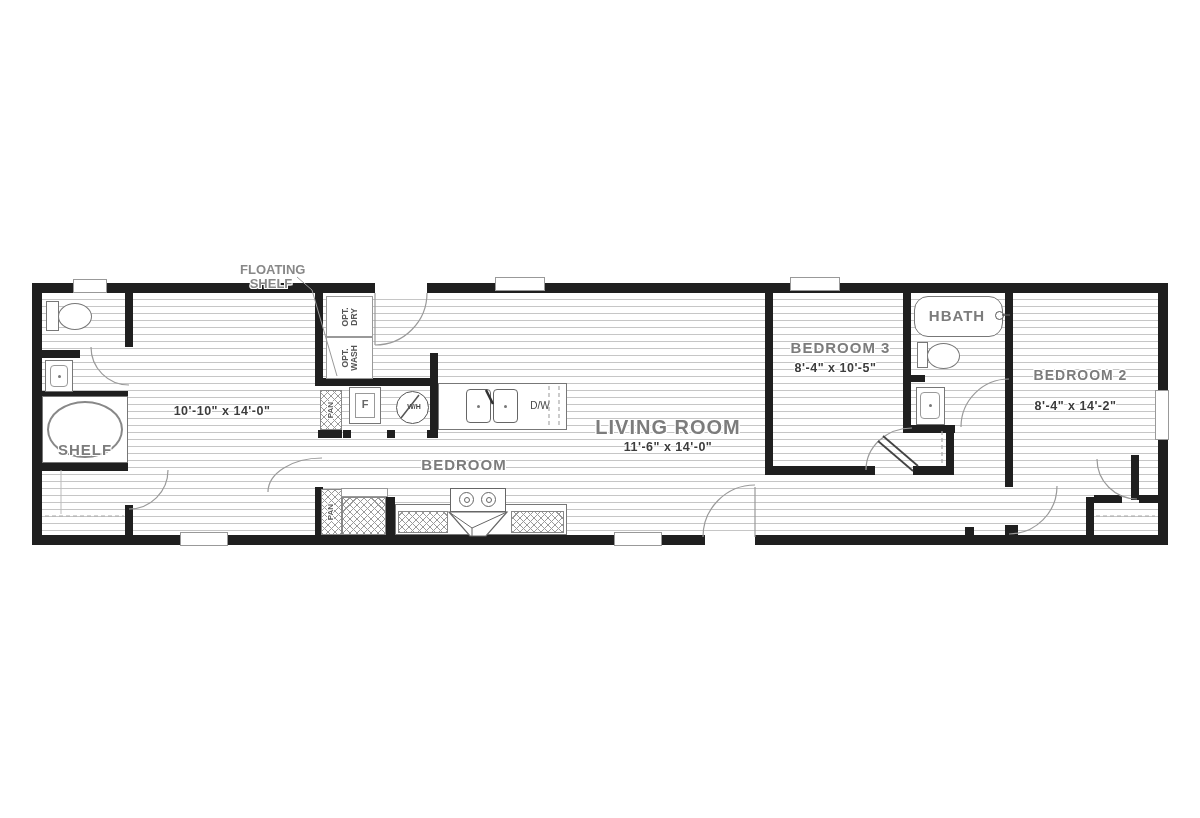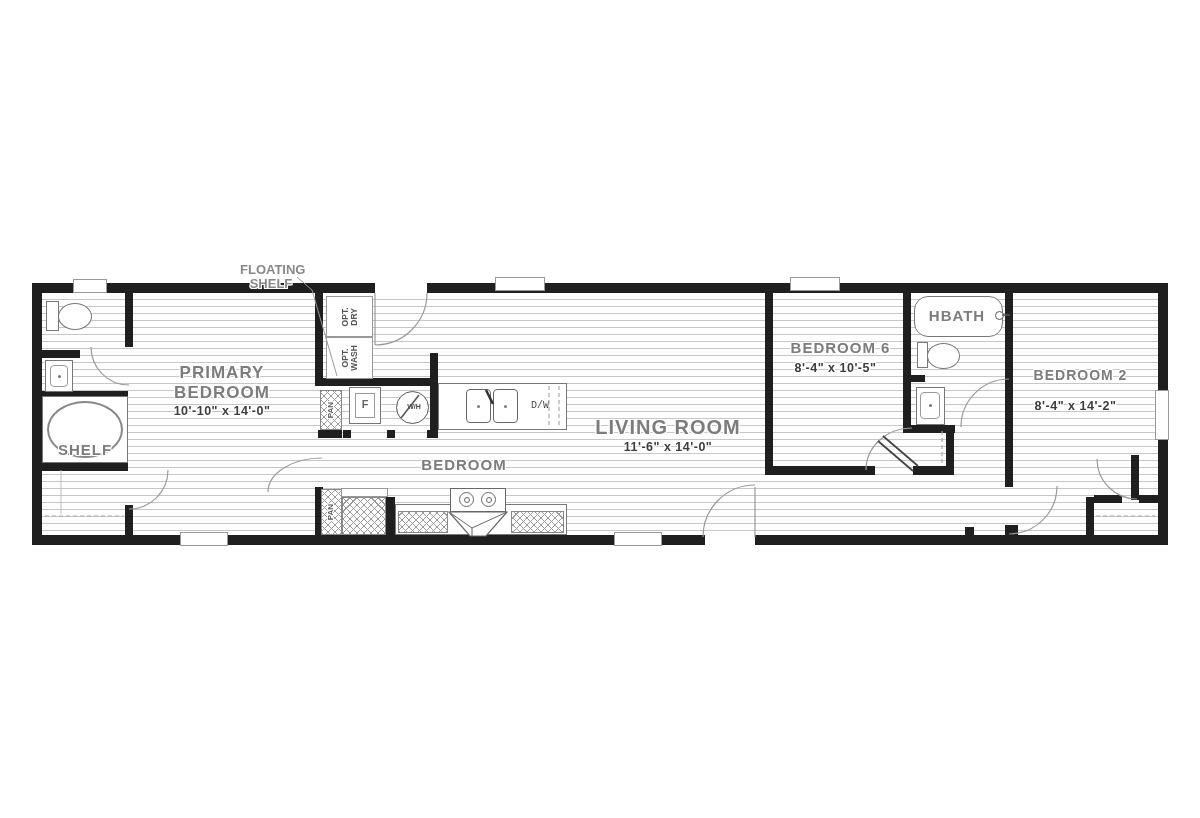--- a/index.html
+++ b/index.html
@@ -105,21 +105,21 @@
   <div class="fx2" style="left:355px;top:393px;width:20px;height:25px;"></div>
   <div class="sm" style="left:355px;top:398px;width:20px;font-size:11px;color:#666;">F</div>
   <div class="fx oval" style="left:396px;top:391px;width:33px;height:33px;border-width:1.5px;border-color:#555;"></div>
   <div class="sm" style="left:399px;top:403px;width:30px;font-size:7px;color:#444;">W/H</div>
 
   <div class="fx" style="left:438px;top:383px;width:129px;height:47px;"></div>
   <div class="fx2" style="left:466px;top:389px;width:25px;height:34px;border-radius:4px;border-color:#666;"></div>
   <div class="fx2" style="left:493px;top:389px;width:25px;height:34px;border-radius:4px;border-color:#666;"></div>
   <div class="dot" style="left:477px;top:405px;"></div>
   <div class="dot" style="left:504px;top:405px;"></div>
-  <div class="sm" style="left:520px;top:400px;width:40px;font-size:10px;color:#444;font-weight:normal;font-family:Liberation Mono, monospace;">D/W</div>
+  <div class="sm" style="left:520px;top:400px;width:40px;font-size:10px;color:#444;font-weight:normal;">D/W</div>
 
   <div class="hatch" style="left:321px;top:489px;width:21px;height:46px;"></div>
   <div class="vwrap" style="left:321px;top:489px;width:21px;height:46px;">
     <span class="vtext halo" style="font-size:8px;">PAN</span>
   </div>
   <div class="fx2" style="left:341px;top:488px;width:47px;height:9px;"></div>
   <div class="hatch" style="left:342px;top:497px;width:44px;height:38px;"></div>
   <div class="fx" style="left:395px;top:504px;width:172px;height:31px;"></div>
   <div class="hatch" style="left:398px;top:511px;width:50px;height:22px;"></div>
   <div class="hatch" style="left:511px;top:511px;width:53px;height:22px;"></div>
@@ -167,24 +167,23 @@
     </g>
     <line x1="61" y1="470" x2="61" y2="514" stroke="#bbb" stroke-width="1"></line>
     <line x1="486" y1="390" x2="493" y2="404" stroke="#333" stroke-width="2.5"></line>
     <line x1="401" y1="418" x2="419" y2="395" stroke="#555" stroke-width="1.5"></line>
     <line x1="1002" y1="315" x2="1010" y2="315" stroke="#555" stroke-width="1.5"></line>
     <polygon points="449,512 507,512 486,536 470,536" fill="#fff" stroke="#666" stroke-width="1.2"></polygon>
     <path d="M 449 512 L 472 528 L 507 512 M 472 528 L 472 536" fill="none" stroke="#666" stroke-width="1"></path>
   </svg>
 
   <div class="room-name halo" style="left:48px;top:441px;width:74px;font-size:15px;">SHELF</div>
-  <div class="room-name halo" style="left:152px;top:363px;width:140px;font-size:17px;">PRIMARY BEDROOM</div>
   <div class="room-dims halo" style="left:147px;top:404px;width:150px;">10'-10" x  14'-0"</div>
   <div class="room-name halo" style="left:408px;top:456px;width:112px;font-size:15px;">BEDROOM</div>
   <div class="room-name halo" style="left:593px;top:416px;width:150px;font-size:20px;">LIVING ROOM</div>
   <div class="room-dims halo" style="left:598px;top:440px;width:140px;">11'-6" x  14'-0"</div>
-  <div class="room-name halo" style="left:778px;top:339px;width:125px;font-size:15px;">BEDROOM 6</div>
+  <div class="room-name halo" style="left:778px;top:339px;width:125px;font-size:15px;">BEDROOM 3</div>
   <div class="room-dims halo" style="left:773px;top:361px;width:125px;">8'-4" x  10'-5"</div>
   <div class="room-name halo" style="left:922px;top:307px;width:70px;font-size:15px;">HBATH</div>
   <div class="room-name halo" style="left:1018px;top:367px;width:125px;font-size:14px;">BEDROOM 2</div>
   <div class="room-dims halo" style="left:1013px;top:399px;width:125px;">8'-4" x  14'-2"</div>
 
 </div>
 
 </body></html>

